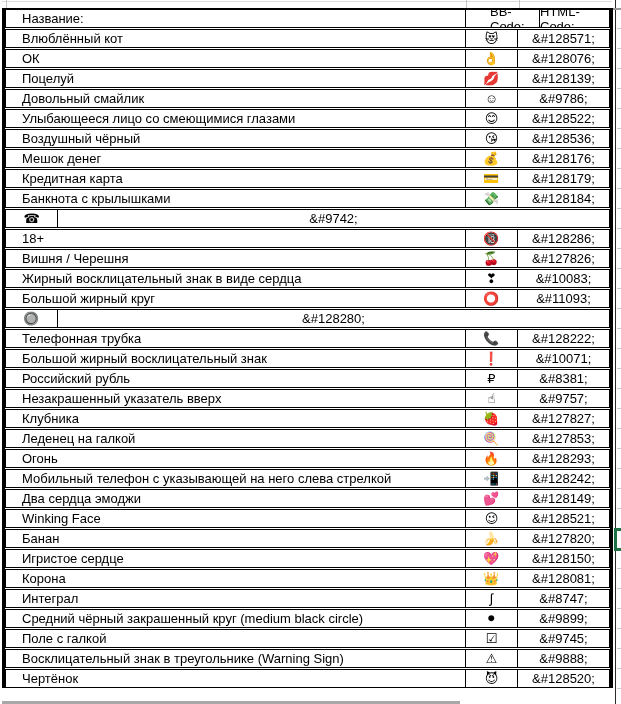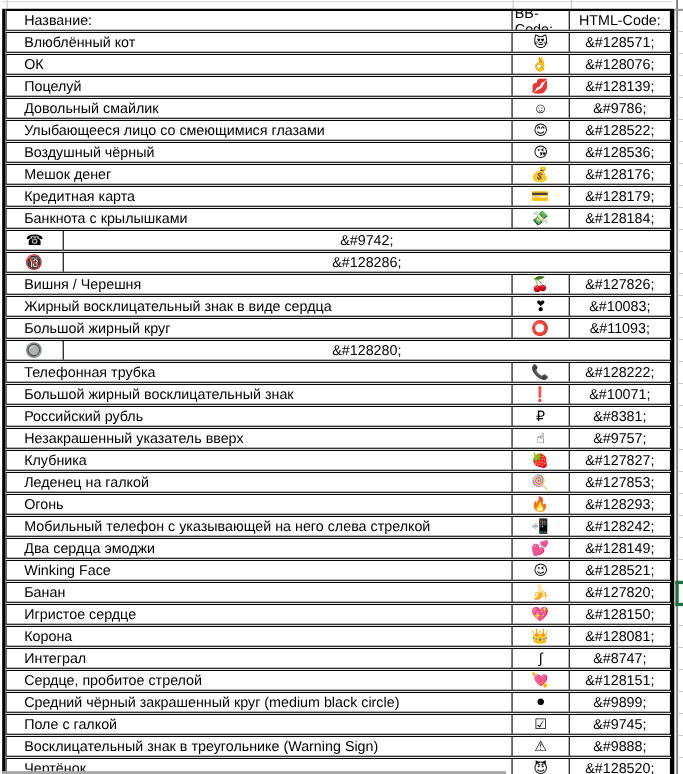--- a/index.html
+++ b/index.html
@@ -10,21 +10,21 @@
   .table{position:absolute;left:2px;top:8px;width:611px;
     border-left:3px solid #000;border-right:3px solid #000;box-sizing:border-box;}
   .row{display:flex;height:19px;margin-bottom:1px;border:1px solid #000;
     box-sizing:border-box;background:#fff;align-items:stretch;}
   .row.header{height:20px;border-top-width:2px;}
   .row.partial{margin-bottom:0;}
   .c1{flex:0 0 460px;border-right:1px solid #000;box-sizing:border-box;
     display:flex;align-items:center;padding-left:16px;overflow:hidden;white-space:nowrap;}
   .c2{flex:0 0 52px;border-right:1px solid #000;box-sizing:border-box;
     display:flex;align-items:center;justify-content:center;overflow:hidden;}
-  .row.header .c2{justify-content:flex-start;padding-left:2px;}
+  .row.header .c2{justify-content:flex-start;padding-left:2px;margin-left:22px;}
   .c3{flex:1 1 auto;display:flex;align-items:center;justify-content:center;overflow:hidden;}
   .sym{font-size:13px;line-height:1;}
   
   .deco{position:absolute;}
   .top-hairline{left:2px;top:1px;width:610px;height:1px;background:#dcdcdc;}
   .grid-top-a{left:6px;top:0;width:1px;height:8px;background:#c8c8c8;}
   .grid-top-v1{left:466px;top:0;width:1px;height:8px;background:#c8c8c8;}
   .grid-top-v2{left:519px;top:0;width:1px;height:8px;background:#c8c8c8;}
   .vline-right{left:615px;top:0;width:1px;height:704px;background:#2a2a2a;z-index:3;}
   .right-stubs{left:617px;top:9px;width:4px;height:695px;z-index:2;
@@ -98,20 +98,21 @@
         <div class="row">
           <div class="c1">Банкнота с крылышками</div>
           <div class="c2 sym">💸</div>
           <div class="c3">&amp;#128184;</div>
         </div>
         <div class="row">
           <div class="c2 sym">☎</div>
           <div class="c3">&amp;#9742;</div>
         </div>
         <div class="row">
+          <div class="c1">18+</div>
           <div class="c2 sym">🔞</div>
           <div class="c3">&amp;#128286;</div>
         </div>
         <div class="row">
           <div class="c1">Вишня / Черешня</div>
           <div class="c2 sym">🍒</div>
           <div class="c3">&amp;#127826;</div>
         </div>
         <div class="row">
           <div class="c1">Жирный восклицательный знак в виде сердца</div>
@@ -189,25 +190,20 @@
         </div>
         <div class="row">
           <div class="c1">Корона</div>
           <div class="c2 sym">👑</div>
           <div class="c3">&amp;#128081;</div>
         </div>
         <div class="row">
           <div class="c1">Интеграл</div>
           <div class="c2 sym">∫</div>
           <div class="c3">&amp;#8747;</div>
-        </div>
-        <div class="row">
-          <div class="c1">Сердце, пробитое стрелой</div>
-          <div class="c2 sym">💘</div>
-          <div class="c3">&amp;#128151;</div>
         </div>
         <div class="row">
           <div class="c1">Средний чёрный закрашенный круг (medium black circle)</div>
           <div class="c2 sym">⚫</div>
           <div class="c3">&amp;#9899;</div>
         </div>
         <div class="row">
           <div class="c1">Поле с галкой</div>
           <div class="c2 sym">☑</div>
           <div class="c3">&amp;#9745;</div>

